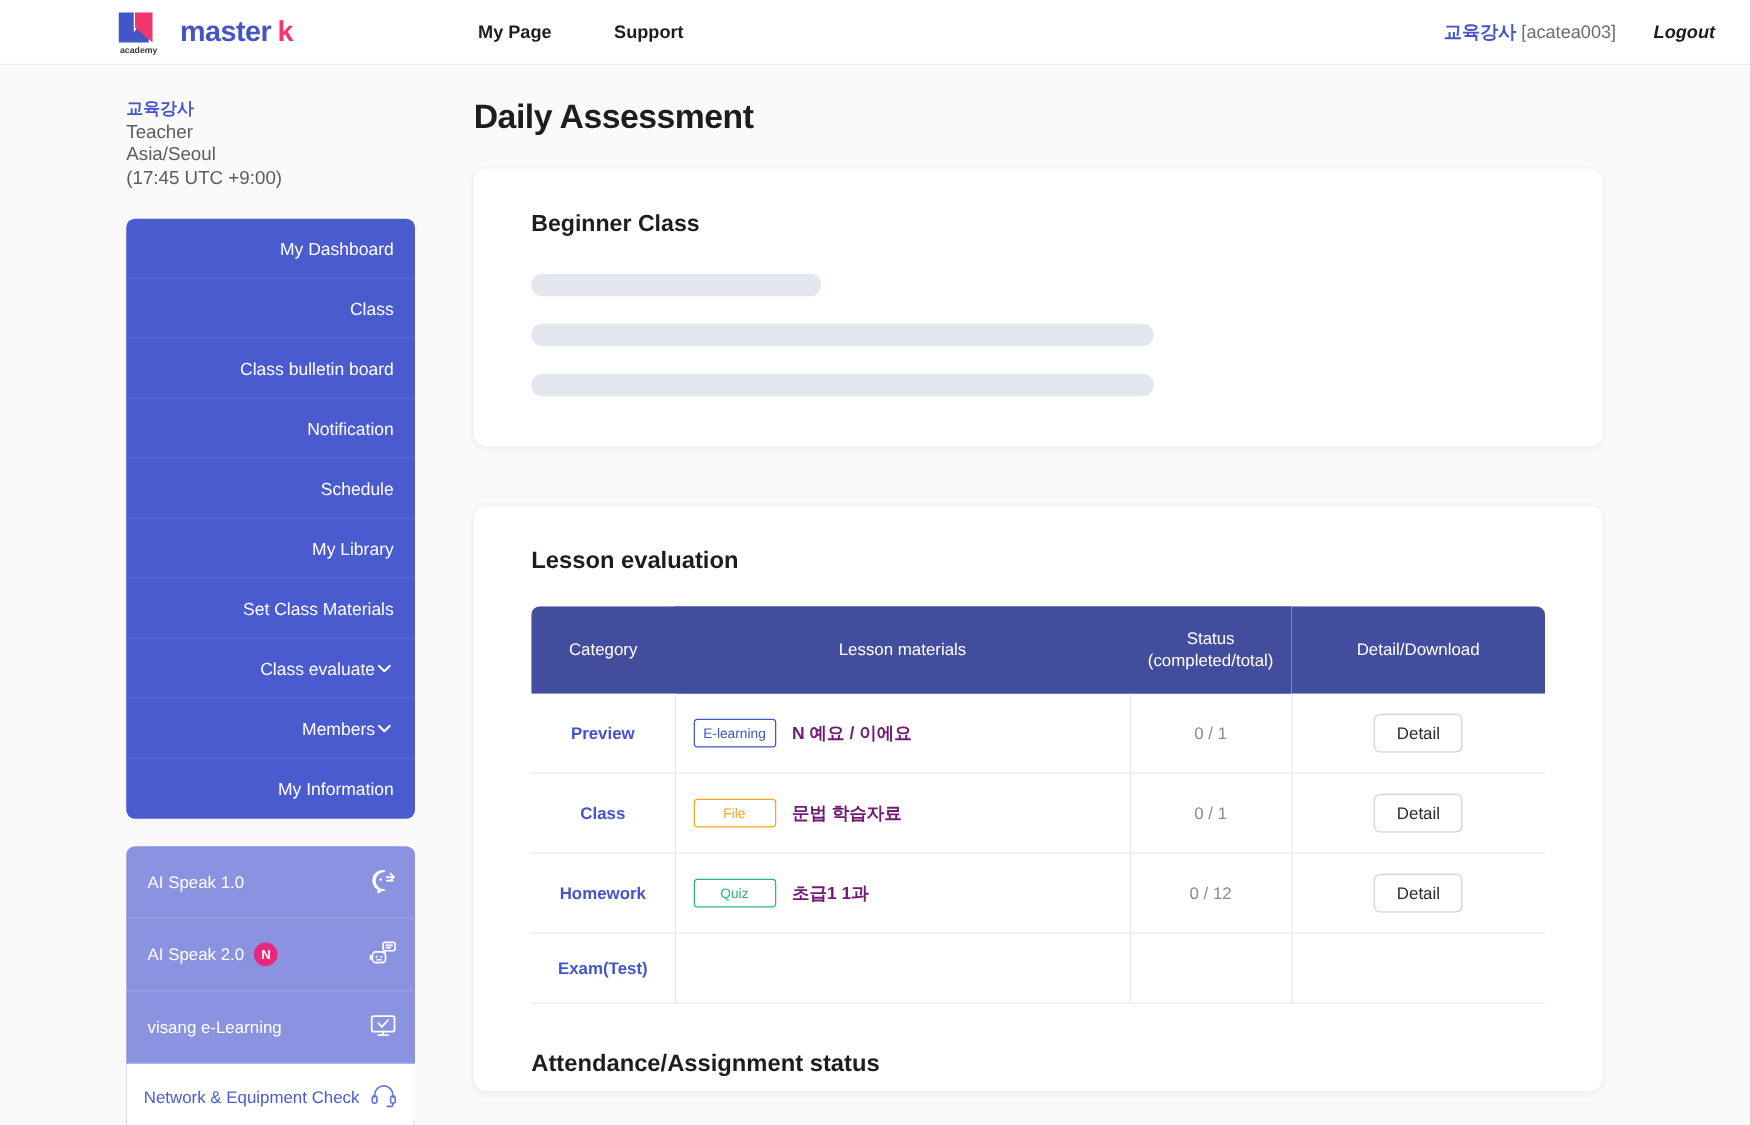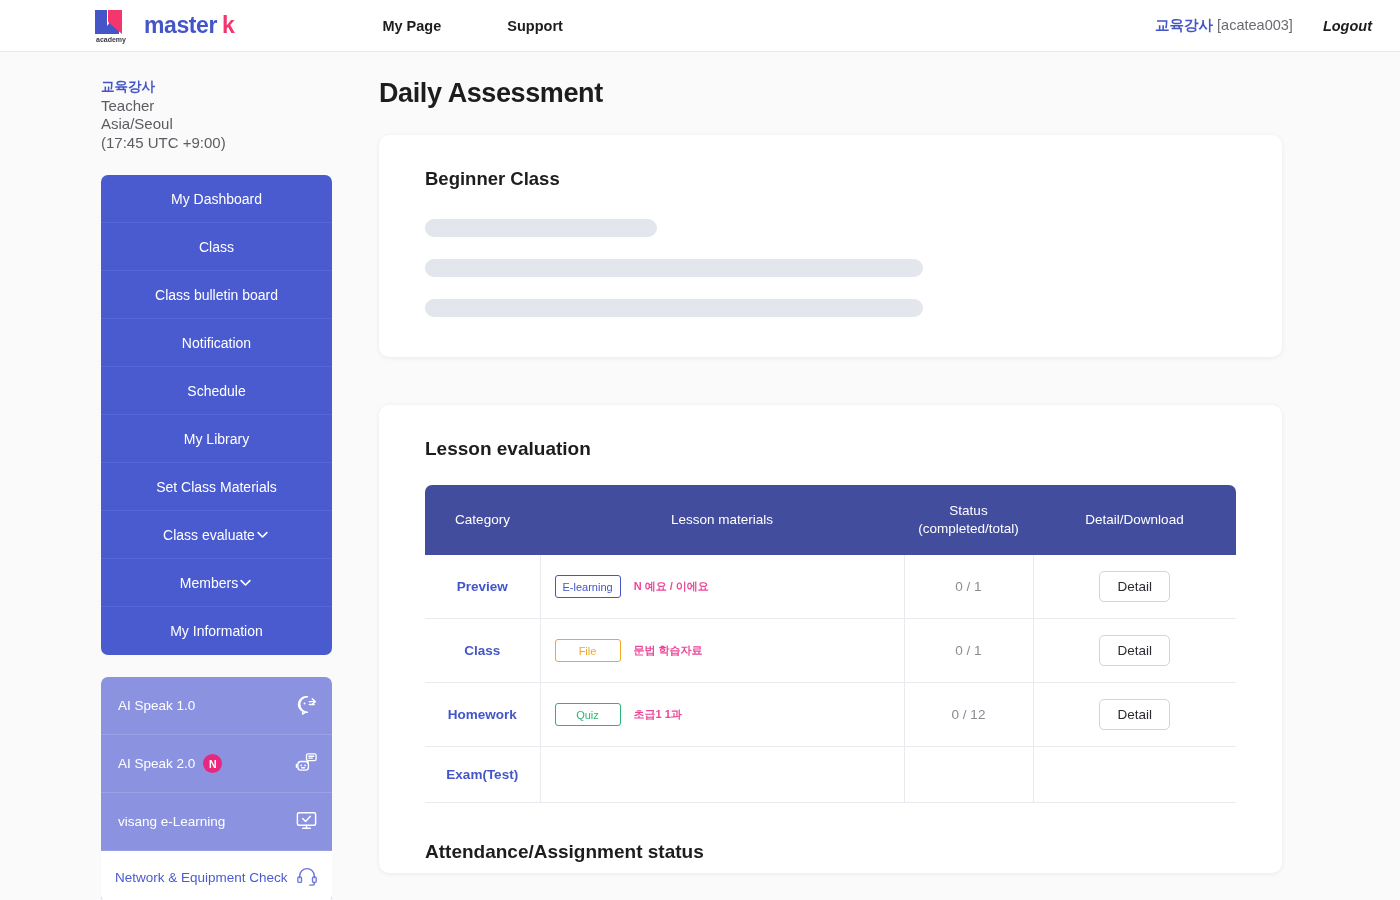--- a/index.html
+++ b/index.html
@@ -34,21 +34,21 @@
     letter-spacing: -0.4px;
     display: flex;
     align-items: baseline;
     gap: 5px;
     justify-content: flex-end;
   }
   .logo-text .k { color: #f5356e; }
 
   .mainnav {
     display: flex;
-    gap: 66px;
+    gap: 50px;
     margin-left: 148px;
   }
   .mainnav a {
     font-size: 14.5px;
     font-weight: 700;
     color: #1d1d1f;
     text-decoration: none;
     cursor: pointer;
   }
 
@@ -81,21 +81,21 @@
   }
   .menu-item {
     height: 48px;
     display: flex;
     align-items: center;
     padding: 0 17px;
     color: #ffffff;
     font-size: 14px;
     cursor: pointer;
     border-bottom: 1px solid #5566d8;
-    justify-content: center;
+    justify-content: flex-end;
   }
   .menu-item:last-child { border-bottom: none; }
   .menu-item .chev { display: flex; align-items: center; }
 
   .apps {
     margin-top: 22px;
     width: 231px;
     background: #8b93e0;
     border-radius: 7px;
     overflow: hidden;
@@ -208,21 +208,21 @@
     min-width: 66px;
     height: 23px;
     border-radius: 3px;
     font-size: 11px;
     padding: 0 7px;
     background: #ffffff;
   }
   .tag.elearning { border: 1px solid #4455c8; color: #4455c8; }
   .tag.file { border: 1px solid #f5a623; color: #f5a623; }
   .tag.quiz { border: 1px solid #2bb673; color: #2bb673; }
-  .mat-name { font-size: 11px; font-weight: 700; color: #ec4899; text-align: center; }
+  .mat-name { font-size: 14px; font-weight: 700; color: #701a75; text-align: center; }
 
   .btn-detail {
     border: 1px solid #d3d3da;
     background: #ffffff;
     border-radius: 5px;
     padding: 7px 17px;
     font-size: 13.5px;
     color: #2a2a30;
     cursor: pointer;
     font-family: "Liberation Sans", sans-serif;

